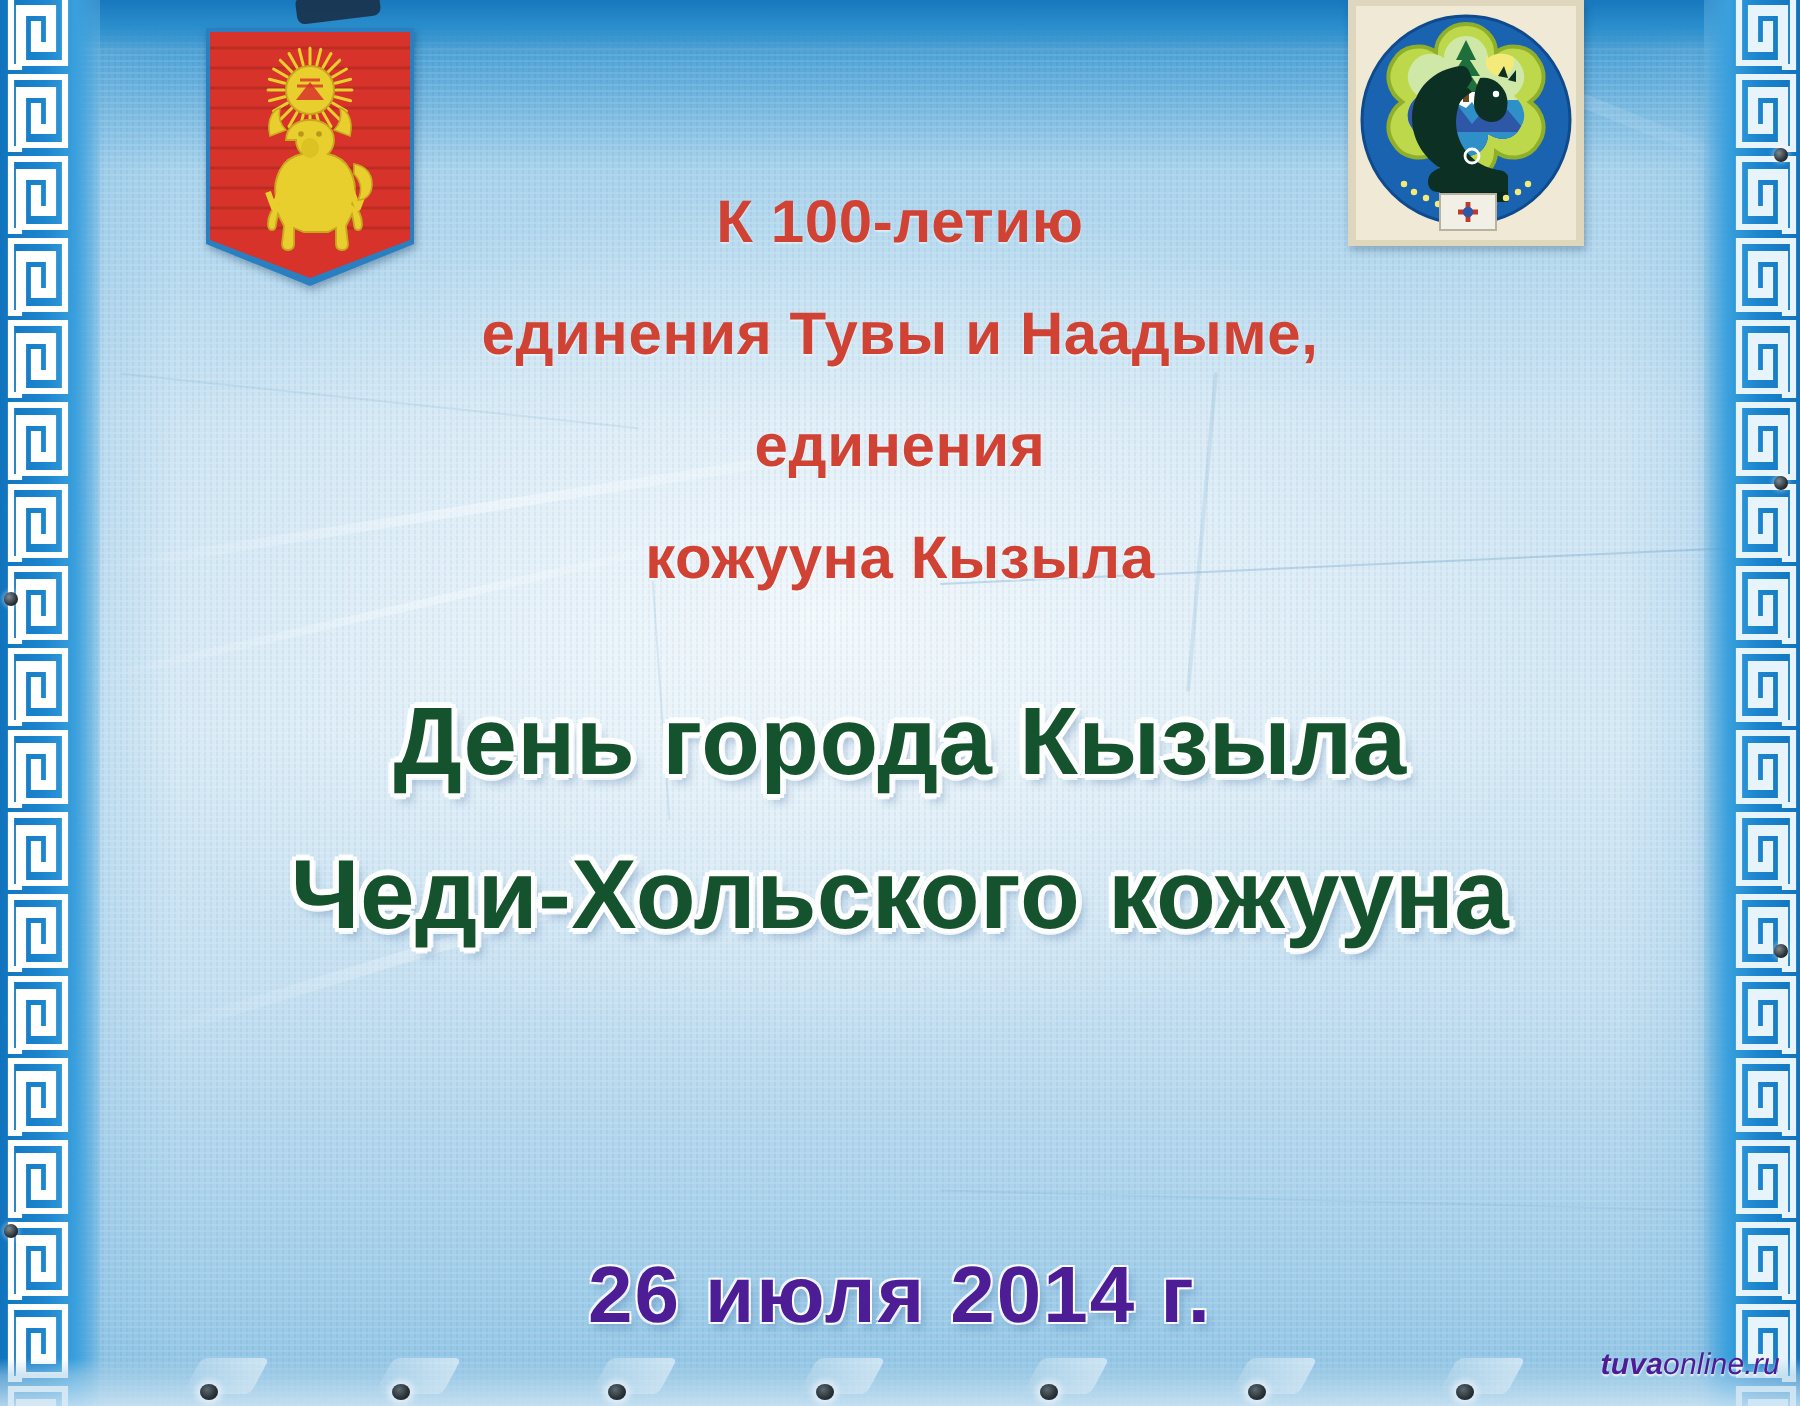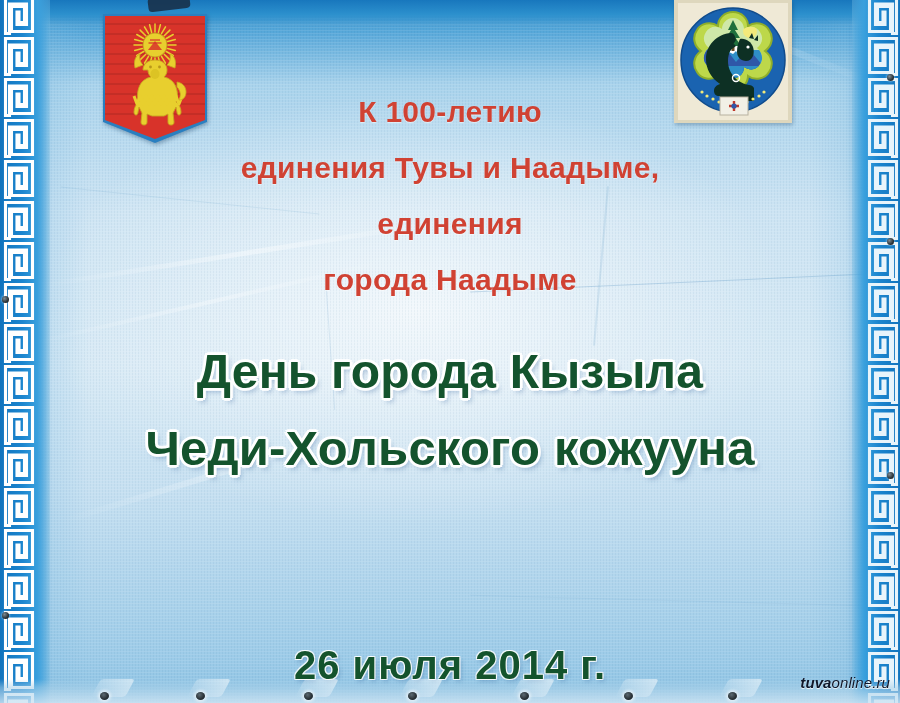--- a/index.html
+++ b/index.html
@@ -88,23 +88,23 @@
       -2px -2px 0 rgba(255,255,255,.95),  2px -2px 0 rgba(255,255,255,.95),
       -2px  2px 0 rgba(255,255,255,.95),  2px  2px 0 rgba(255,255,255,.95),
       -3px  0   0 rgba(255,255,255,.85),  3px  0   0 rgba(255,255,255,.85),
        0   -3px 0 rgba(255,255,255,.85),  0    3px 0 rgba(255,255,255,.85),
        3px  4px 5px rgba(40,90,150,.35);
   }
   .mainhead div { white-space:nowrap; }
   .mainhead .l3 { font-size:49px; }
 
   .datetext {
-    position:absolute; left:0; top:643px; width:900px;
+    position:absolute; left:0; top:626px; width:900px;
     text-align:center;
-    color:#14532d;
+    color:#4c1d95;
     font-weight:bold;
     font-size:40px;
     letter-spacing:1px;
     text-shadow:
       -1px -1px 0 rgba(255,255,255,.8), 1px -1px 0 rgba(255,255,255,.8),
       -1px  1px 0 rgba(255,255,255,.8), 1px  1px 0 rgba(255,255,255,.8),
        2px 3px 4px rgba(40,90,150,.30);
   }
 
   
@@ -130,21 +130,21 @@
   }
   .side-bolt {
     position:absolute; width:7px; height:7px; border-radius:50%;
     background:radial-gradient(circle at 35% 35%, #7d8a92 0%, #2b3338 60%, #0f1316 100%);
     box-shadow:0 0 2px 1px rgba(255,255,255,.35);
   }
 
   
   .watermark {
     position:absolute; right:10px; bottom:12px;
-    font-size:15px; font-style:italic; color:#0f172a;
+    font-size:15px; font-style:italic; color:#4c1d95;
     text-shadow:0 1px 1px rgba(255,255,255,.9);
     letter-spacing:.1px;
   }
   .watermark b { font-weight:bold; font-style:italic; }
 </style>
 </head>
 <body>
 
 <div id="stage">
 
@@ -358,21 +358,21 @@
       <rect x="46" y="97" width="28" height="18" fill="#f2f0e6" stroke="#b8b2a0" stroke-width="1"></rect>
       <path d="M60 101 v10 M55 106 h10" stroke="#c0392b" stroke-width="2.4"></path>
       <circle cx="60" cy="106" r="2.6" fill="#2f57a8"></circle>
     </svg>
   </div>
 
   <div class="subhead">
     <div>К 100-летию</div>
     <div>единения Тувы и Наадыме,</div>
     <div>единения</div>
-    <div>города Наадыме</div>
+    <div>кожууна Кызыла</div>
   </div>
 
   <div class="mainhead">
     <div class="l1">День города Кызыла</div>
     <div class="l3">Чеди-Хольского кожууна</div>
   </div>
 
   <div class="datetext">26 июля 2014 г.</div>
 
   <div class="bottom-edge"></div>

